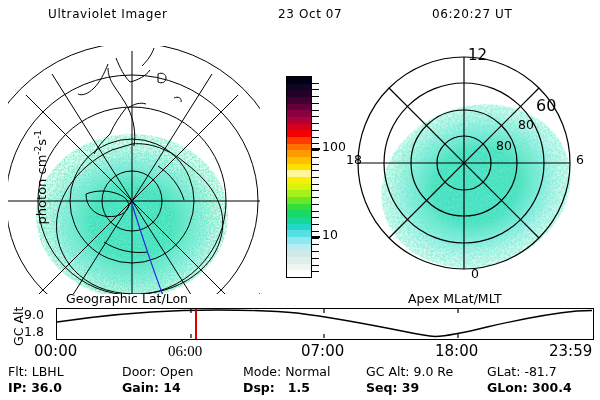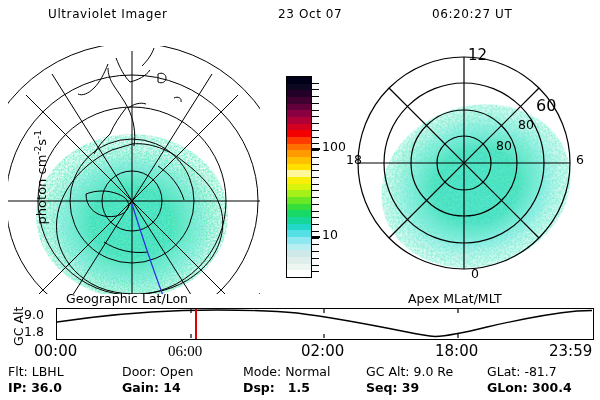--- a/index.html
+++ b/index.html
@@ -304,21 +304,21 @@
         <line x1="267" y1="29" x2="267" y2="25"></line>
         <line x1="401" y1="0" x2="401" y2="4"></line>
         <line x1="401" y1="29" x2="401" y2="25"></line>
       </g>
     </svg>
     <div id="orbit-marker" style="left:138px;"></div>
   </div>
 
   <div class="abs txt tlbl" style="left:34px;  top:344px;">00:00</div>
   <div class="abs txt tlbl" style="left:168px; top:344px;font-family:Liberation Serif, serif;">06:00</div>
-  <div class="abs txt tlbl" style="left:301px; top:344px;">02:00</div>
+  <div class="abs txt tlbl" style="left:301px; top:344px;">07:00</div>
   <div class="abs txt tlbl" style="left:435px; top:344px;">18:00</div>
   <div class="abs txt tlbl" style="left:549px; top:344px;">23:59</div>
 
   <div class="abs txt stat stat-row1 col-a">Flt: LBHL</div>
   <div class="abs txt stat stat-row1 col-b">Door: Open</div>
   <div class="abs txt stat stat-row1 col-c">Mode: Normal</div>
   <div class="abs txt stat stat-row1 col-d">GC Alt: 9.0 Re</div>
   <div class="abs txt stat stat-row1 col-e">GLat: -81.7</div>
 
   <div class="abs txt stat stat-row2 col-a">IP: 36.0</div>

